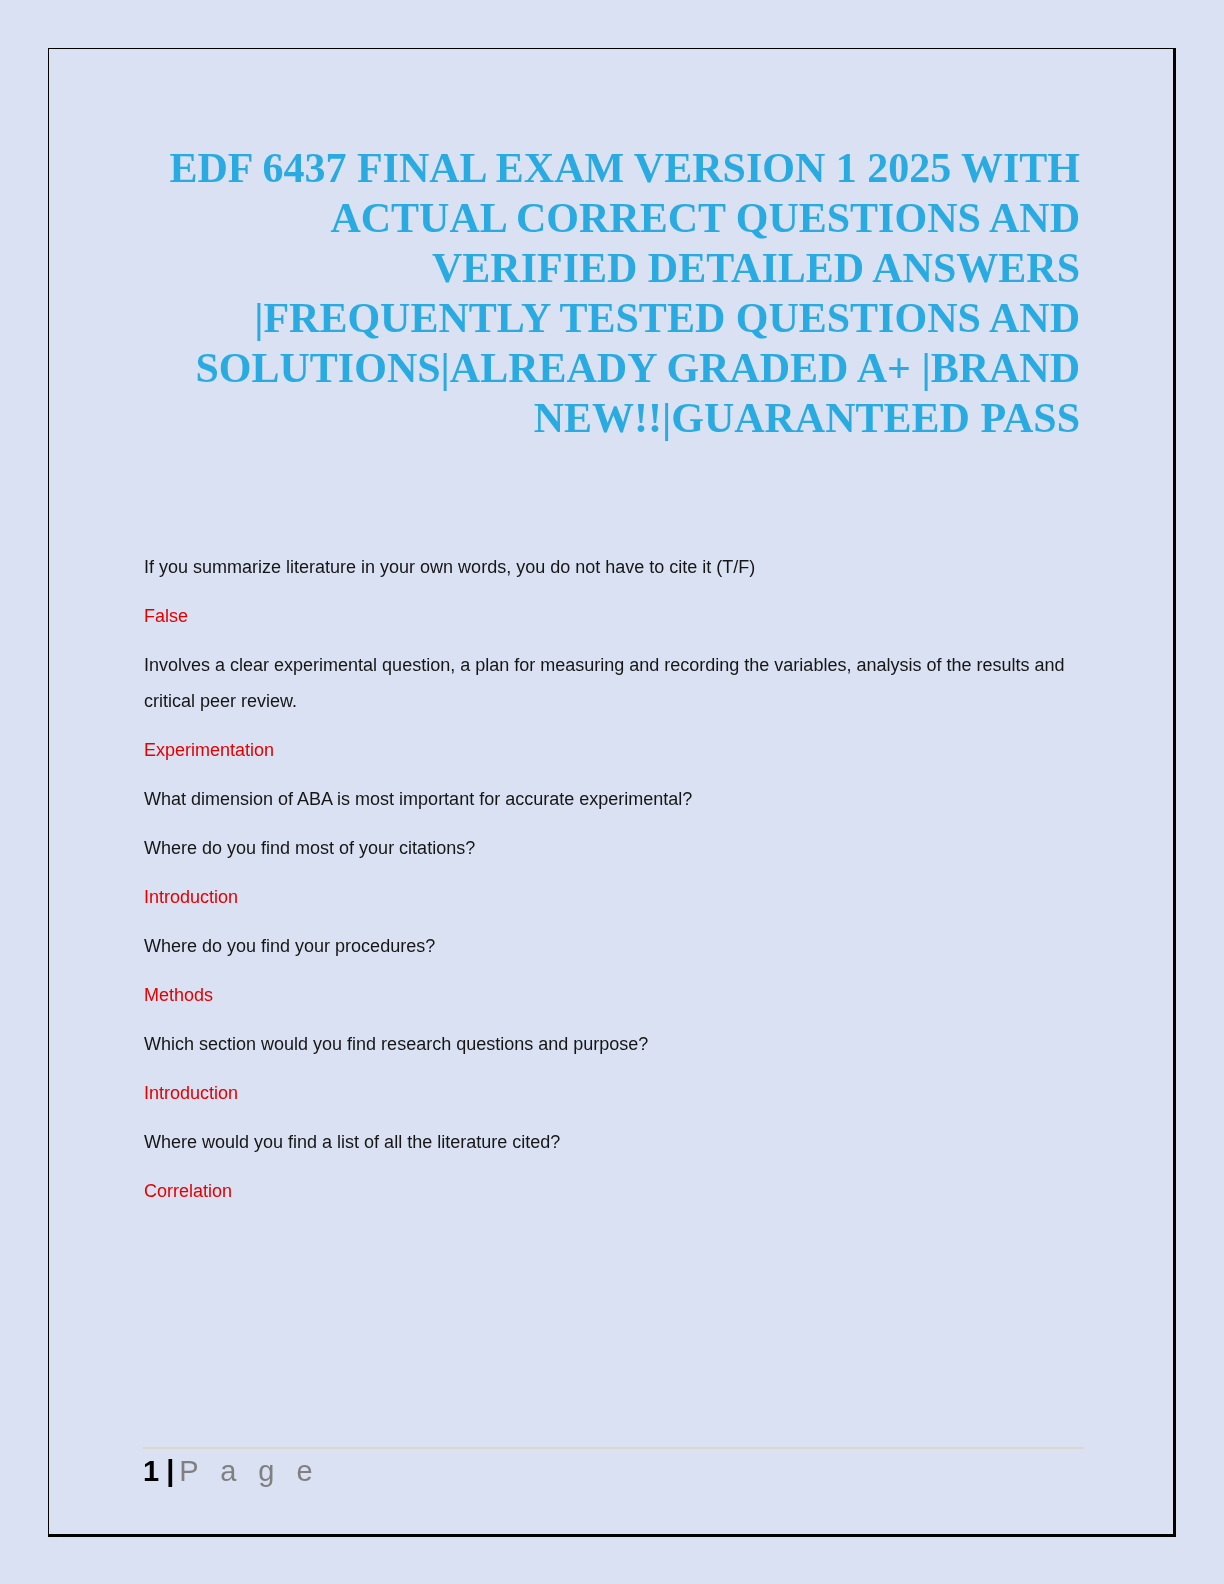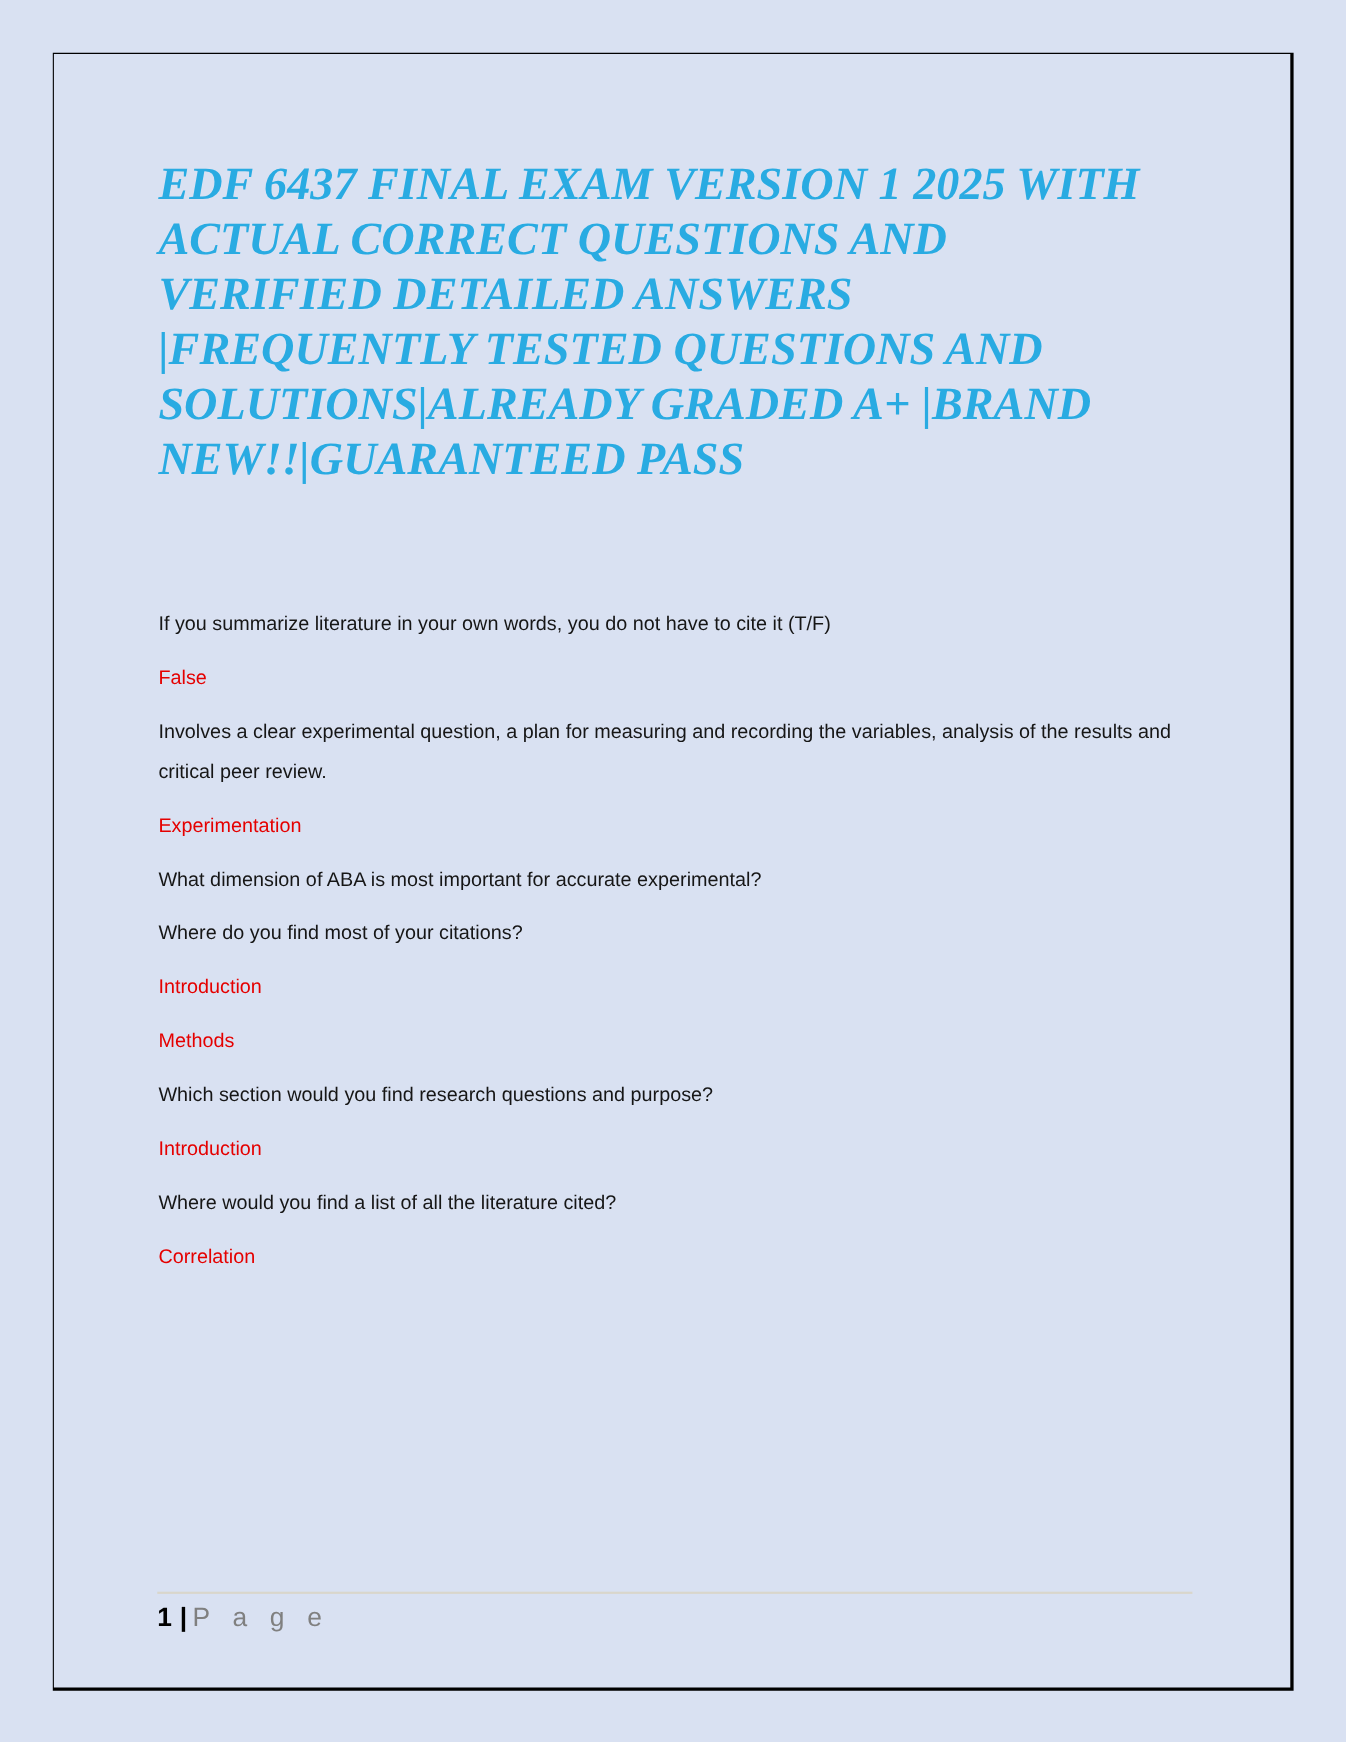--- a/index.html
+++ b/index.html
@@ -31,23 +31,22 @@
     left: 144px;
     top: 143px;
     width: 936px;
   }
   .title {
     margin: 0;
     font-family: "Liberation Serif", serif;
     font-weight: 700;
     font-size: 42px;
     line-height: 50px;
-    text-align: left;
+    text-align: right;
     color: var(--title-color, #29abe2);
-    font-style: italic;
   }
   .qa-list {
     margin-top: 106px;
   }
   .para {
     font-size: 18px;
     line-height: 36px;
     margin: 0 0 13px 0;
   }
   .question {
@@ -58,21 +57,21 @@
   }
   .footer {
     position: absolute;
     left: 143px;
     top: 1447px;
     width: 941px;
     border-top: 2px solid var(--rule-color, #d9d6cb);
     padding-top: 8px;
   }
   .footer-text {
-    font-size: 24px;
+    font-size: 29px;
     line-height: 28px;
     color: #000;
   }
   .pg-num {
     font-weight: 700;
   }
   .pg-sep {
     font-weight: 700;
     margin: 0 5px 0 7px;
   }
@@ -103,20 +102,21 @@
         </div>
         <div class="para question">Involves a clear experimental question, a plan for measuring and recording the variables, analysis of the results and critical peer review.</div>
         <div class="para answer">
           <div class="answer-line">Experimentation</div>
         </div>
         <div class="para question">What dimension of ABA is most important for accurate experimental?</div>
         <div class="para question">Where do you find most of your citations?</div>
         <div class="para answer">
           <div class="answer-line">Introduction</div>
         </div>
+        <div class="para question">Where do you find your procedures?</div>
         <div class="para answer">
           <div class="answer-line">Methods</div>
         </div>
         <div class="para question">Which section would you find research questions and purpose?</div>
         <div class="para answer">
           <div class="answer-line">Introduction</div>
         </div>
         <div class="para question">Where would you find a list of all the literature cited?</div>
         <div class="para answer">
           <div class="answer-line">Correlation</div>

